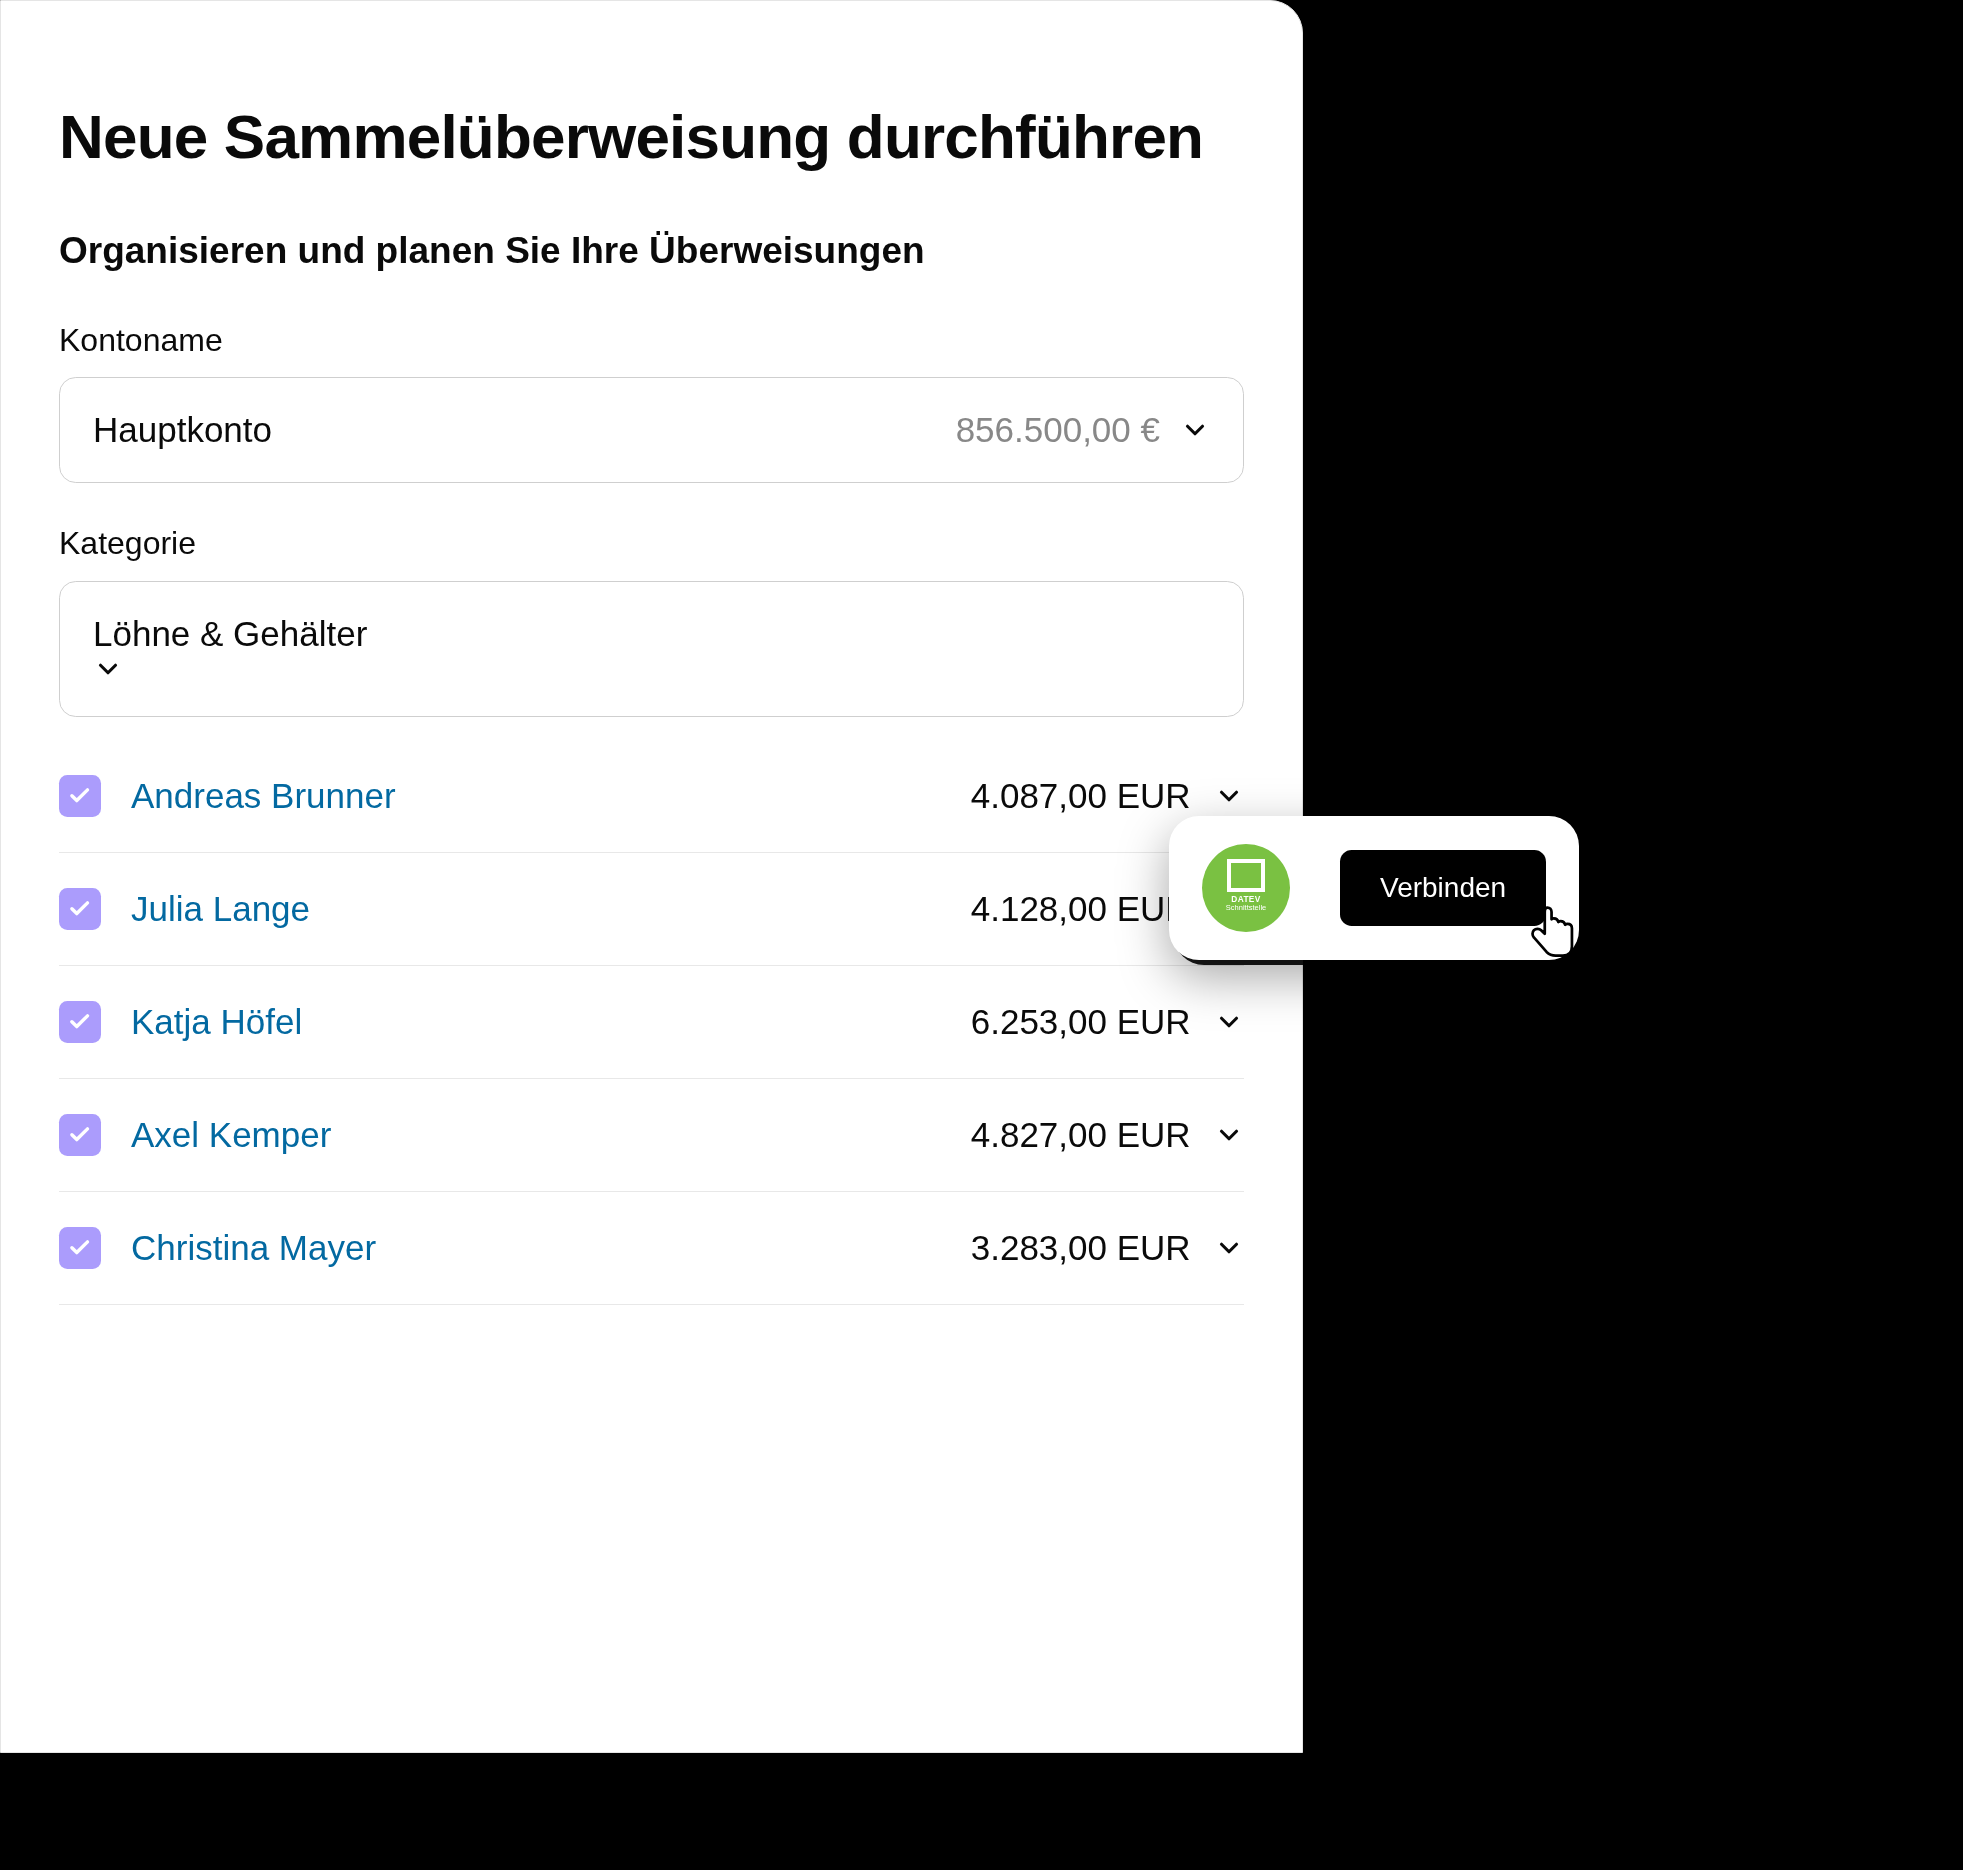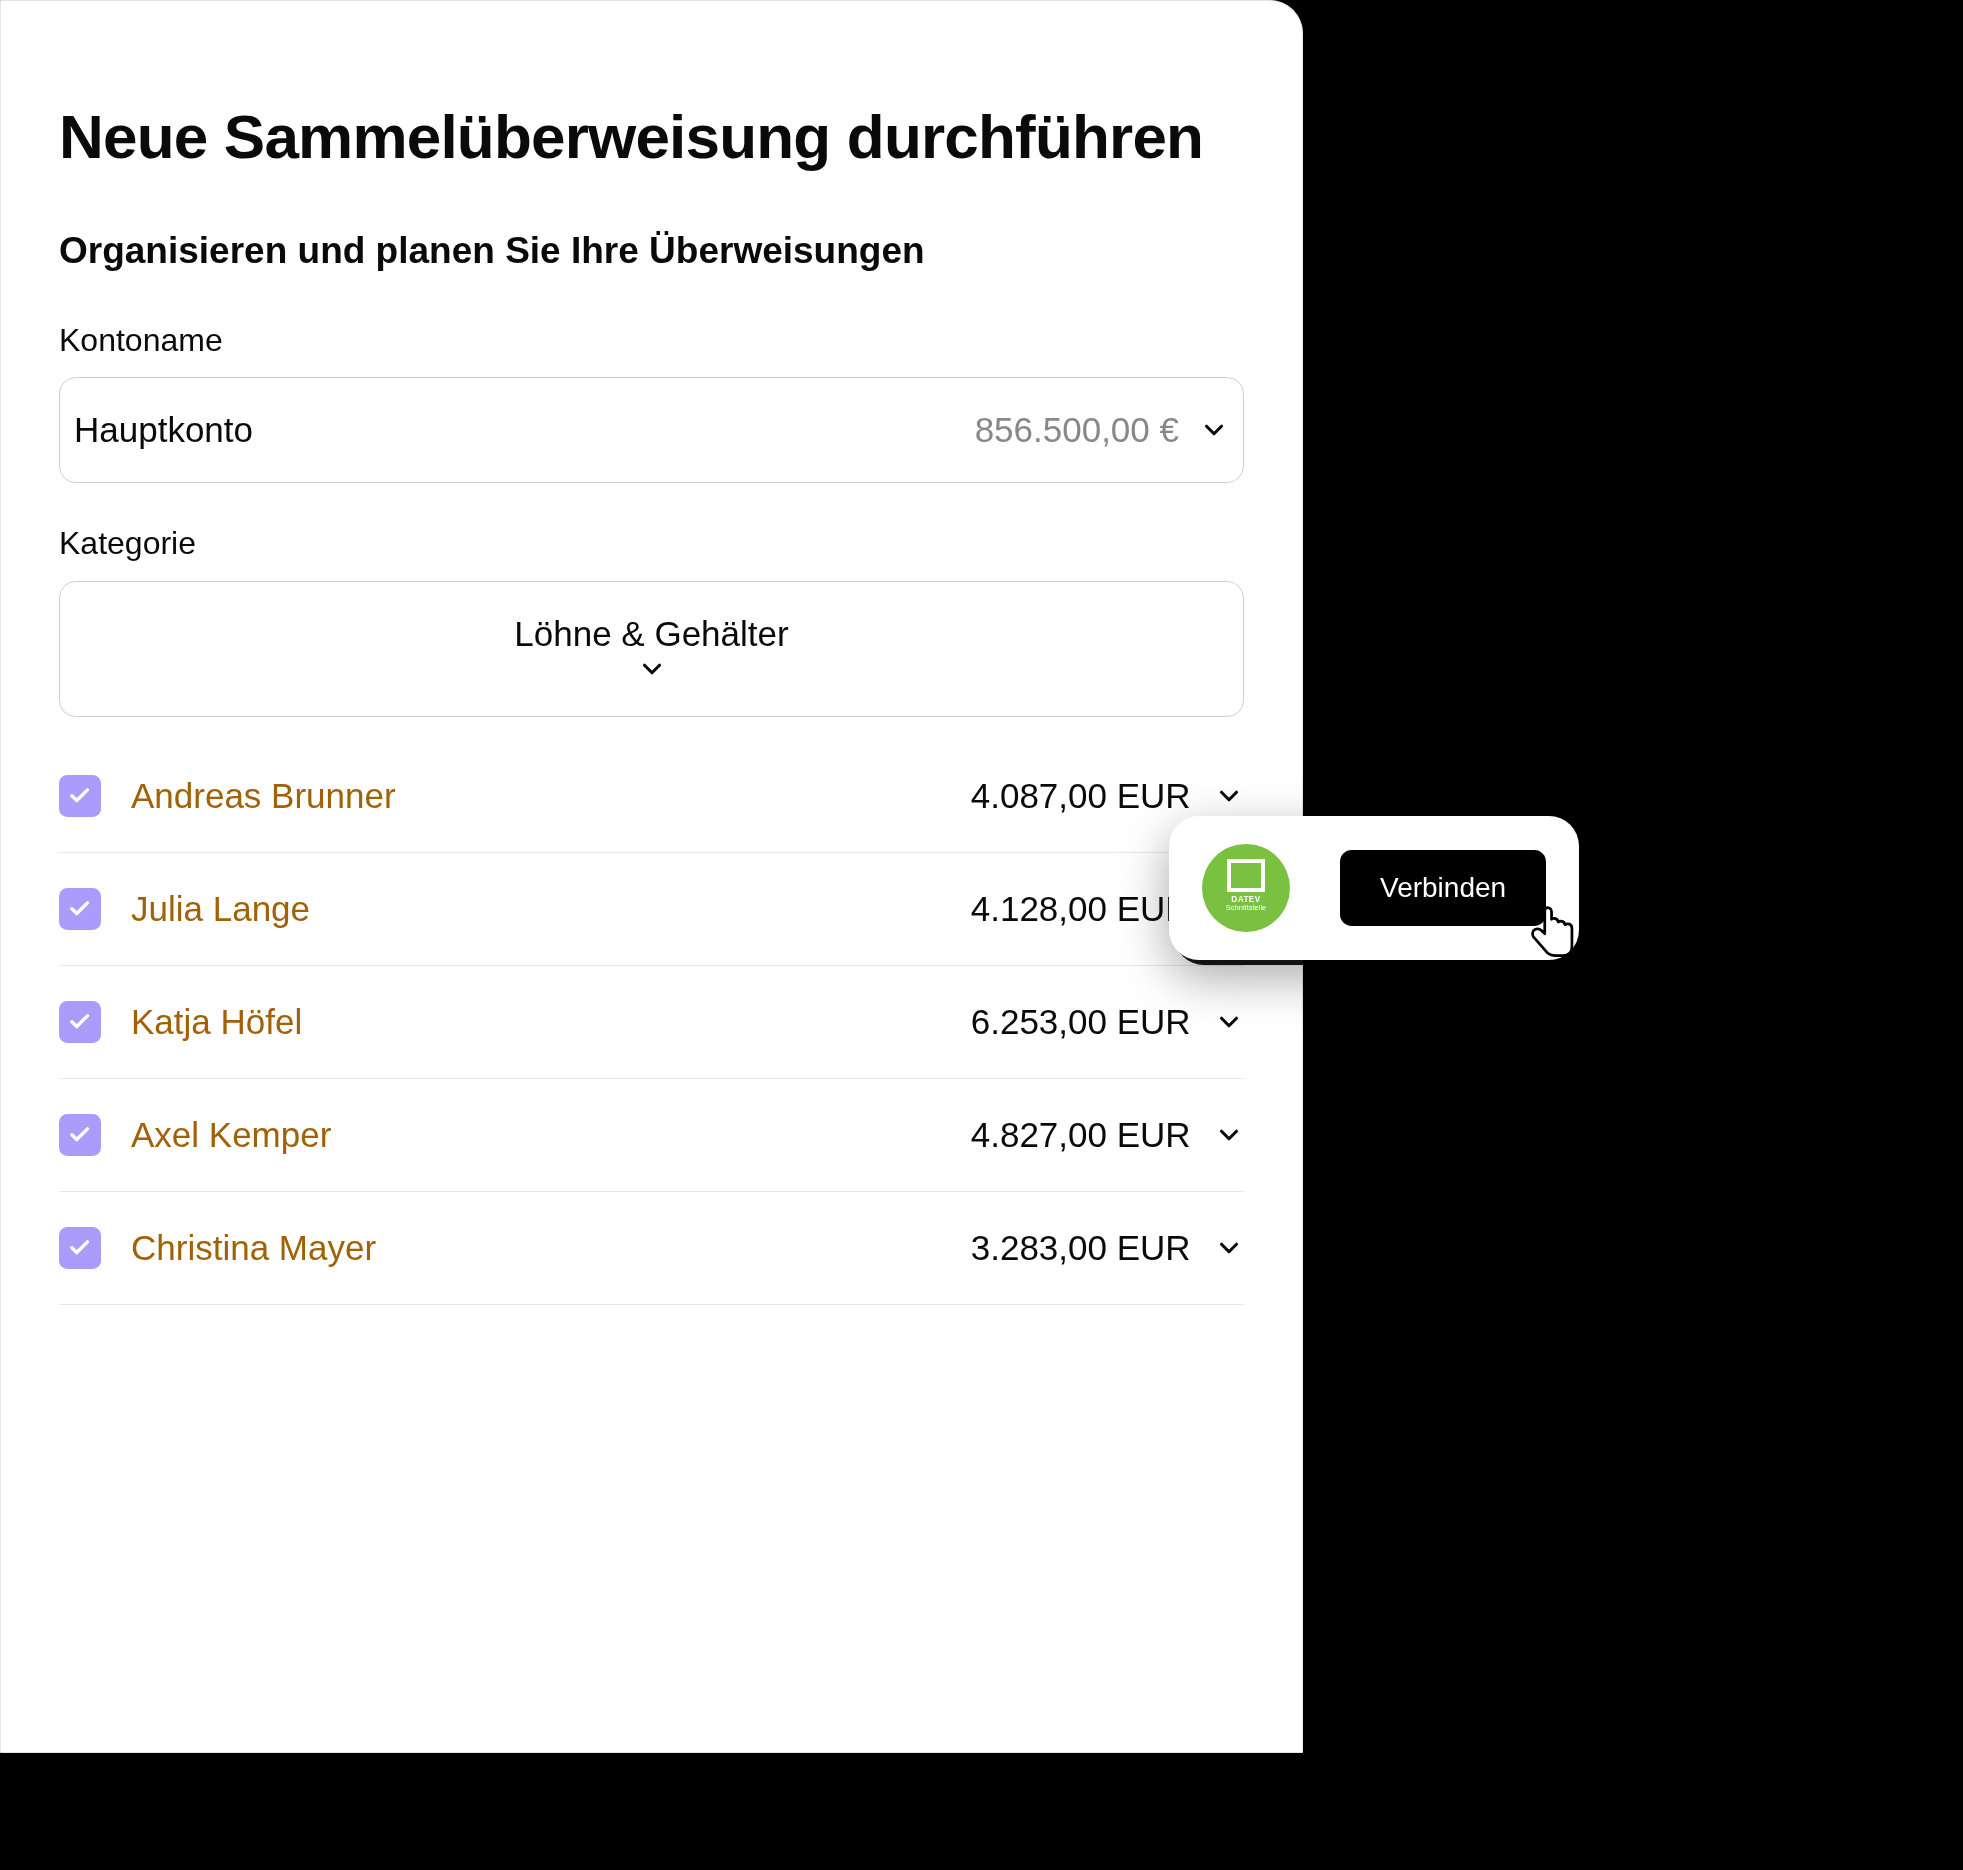--- a/index.html
+++ b/index.html
@@ -45,23 +45,22 @@
     .field-label {
       font-size: 32px;
       font-weight: 400;
       color: #0a0a0a;
       margin-bottom: 18.4px;
     }
     
     .select-box {
       border: 1.7px solid #cfcfcf;
       border-radius: 16.7px;
-      padding: 32px 14px;
-      display: flex;
-      align-items: center;
+      padding: 32px 33px;
+      display: flex;
       justify-content: space-between;
       margin-bottom: 42px;
       cursor: pointer;
     }
     
     .select-value {
       font-size: 35px;
       font-weight: 400;
       color: #0a0a0a;
     }
@@ -111,21 +110,21 @@
     }
     
     .checkbox svg {
       width: 23.4px;
       height: 23.4px;
     }
     
     .person-name {
       font-size: 35px;
       font-weight: 400;
-      color: #a16207;
+      color: #0369a1;
       margin-left: 30px;
       flex-grow: 1;
     }
     
     .amount {
       font-size: 35px;
       font-weight: 400;
       color: #0a0a0a;
       margin-right: 23.4px;
     }

